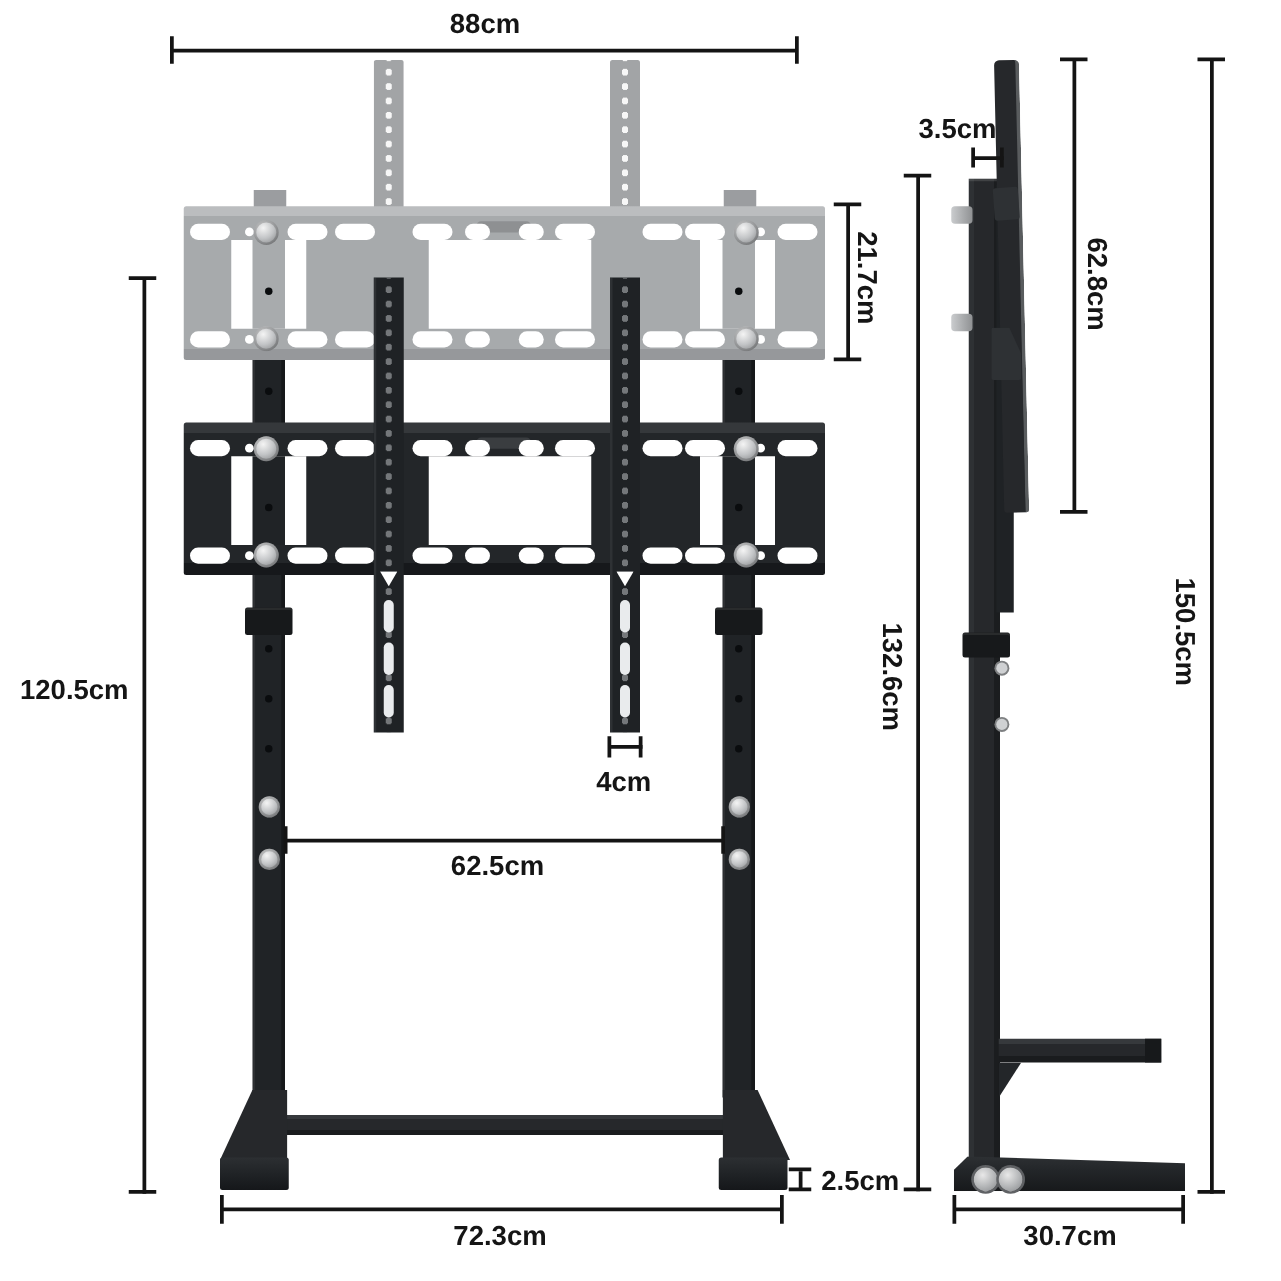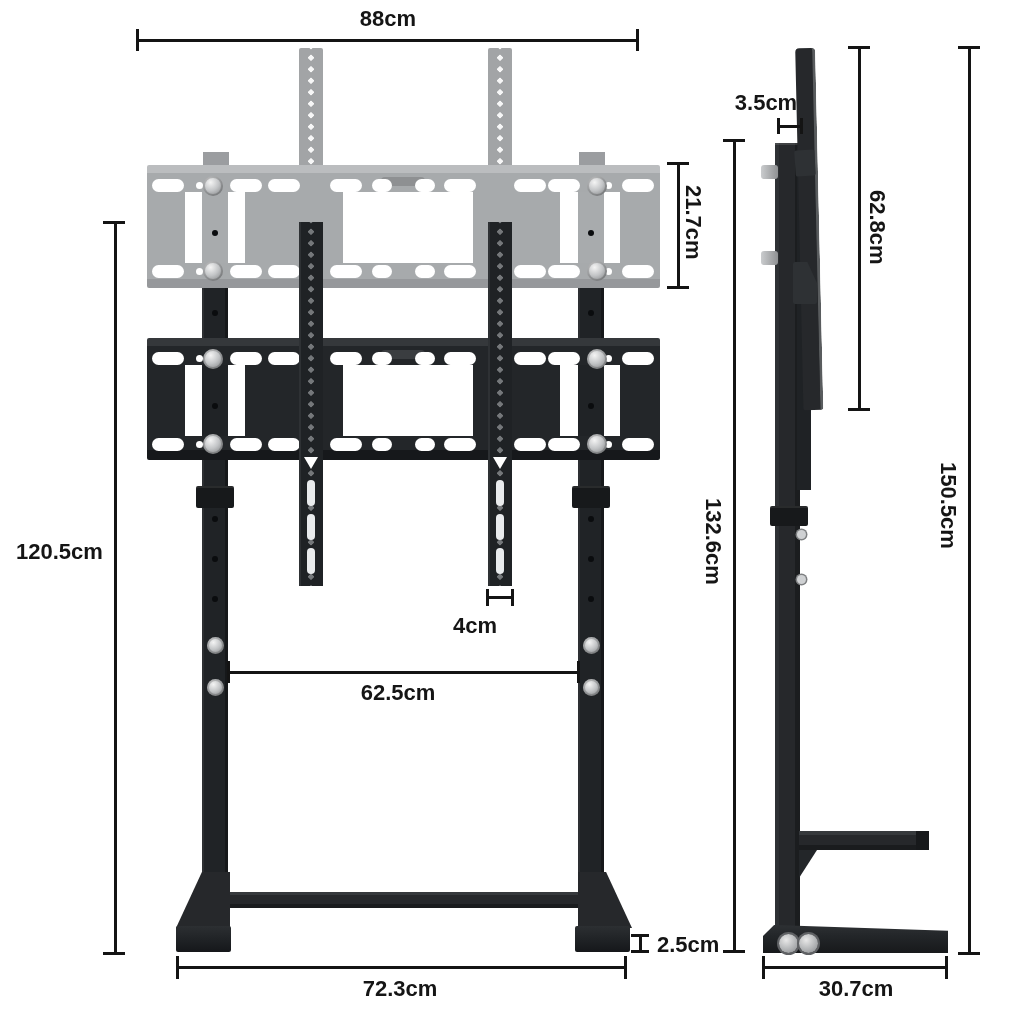--- a/index.html
+++ b/index.html
@@ -188,21 +188,21 @@
     <div class="lbl-v" style="left:682px;top:185px;">21.7cm</div>
 
     <div class="dl" style="left:114px;top:222px;width:3px;height:733px;"></div>
     <div class="dl" style="left:103px;top:221px;width:22px;height:3px;"></div>
     <div class="dl" style="left:103px;top:952px;width:22px;height:3px;"></div>
     <div class="lbl" style="left:16px;top:541px;text-align:right;">120.5cm</div>
 
     <div class="dl" style="left:487px;top:596px;width:27px;height:3px;"></div>
     <div class="dl" style="left:486px;top:589px;width:3px;height:17px;"></div>
     <div class="dl" style="left:511px;top:589px;width:3px;height:17px;"></div>
-    <div class="lbl" style="left:475px;top:615px;transform:translateX(-50%);">4cm</div>
+    <div class="lbl" style="left:499px;top:615px;transform:translateX(-50%);">4cm</div>
 
     <div class="dl" style="left:227px;top:671px;width:353px;height:3px;"></div>
     <div class="dl" style="left:227px;top:661px;width:3px;height:22px;"></div>
     <div class="dl" style="left:577px;top:661px;width:3px;height:22px;"></div>
     <div class="lbl" style="left:398px;top:682px;transform:translateX(-50%);">62.5cm</div>
 
     <div class="dl" style="left:639px;top:937px;width:3px;height:15px;"></div>
     <div class="dl" style="left:631px;top:934px;width:18px;height:3px;"></div>
     <div class="dl" style="left:631px;top:950px;width:18px;height:3px;"></div>
     <div class="lbl" style="left:657px;top:934px;">2.5cm</div>

